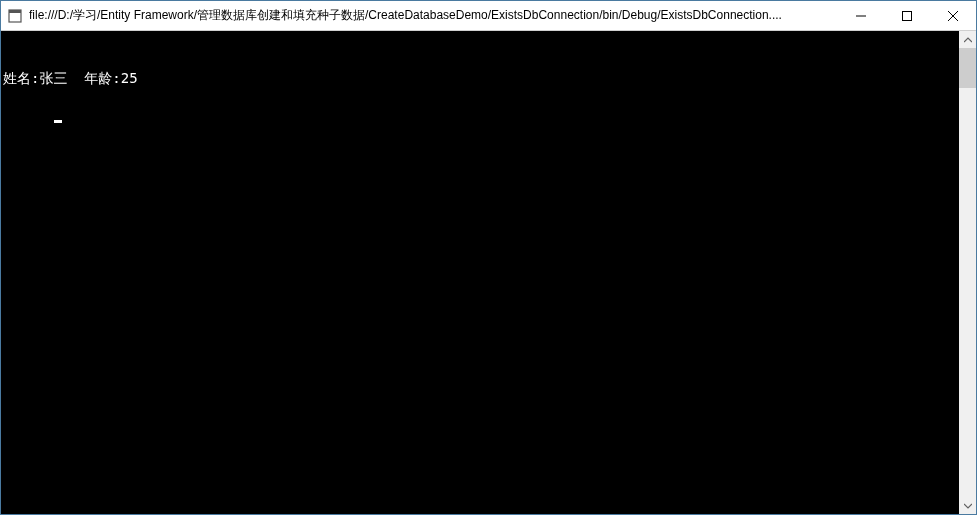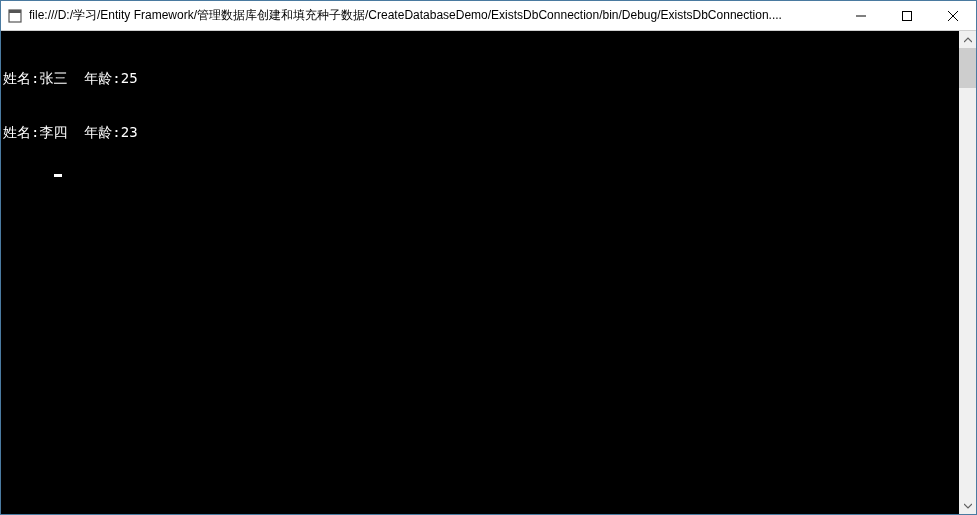--- a/index.html
+++ b/index.html
@@ -159,21 +159,20 @@
         <svg viewBox="0 0 10 10">
           <line x1="0" y1="0" x2="10" y2="10" stroke="#000" stroke-width="1"></line>
           <line x1="10" y1="0" x2="0" y2="10" stroke="#000" stroke-width="1"></line>
         </svg>
       </button>
     </div>
   </div>
   <div class="console-wrapper">
     <div class="console-content">
       <span class="console-line">姓名:张三  年龄:25</span>
-      <span class="console-line">姓名:李四  年龄:23</span>
       <span class="cursor"></span>
     </div>
     <div class="scrollbar">
       <div class="scroll-btn">
         <svg width="8" height="8" viewBox="0 0 8 8">
           <path d="M0 6 L4 2 L8 6" fill="none" stroke="#606060" stroke-width="1.2"></path>
         </svg>
       </div>
       <div class="scroll-track">
         <div class="scroll-thumb"></div>

